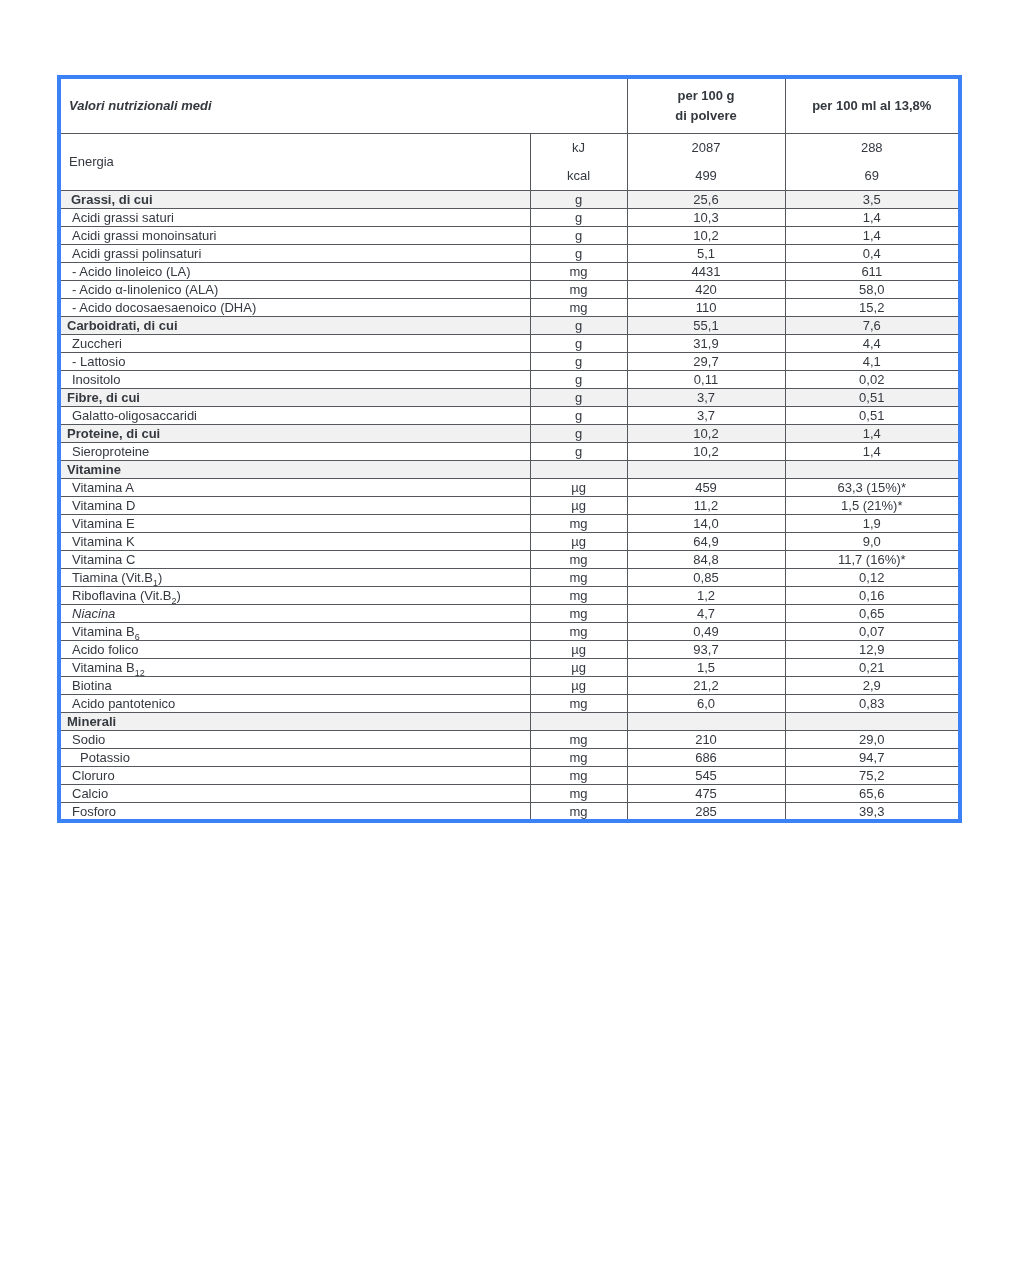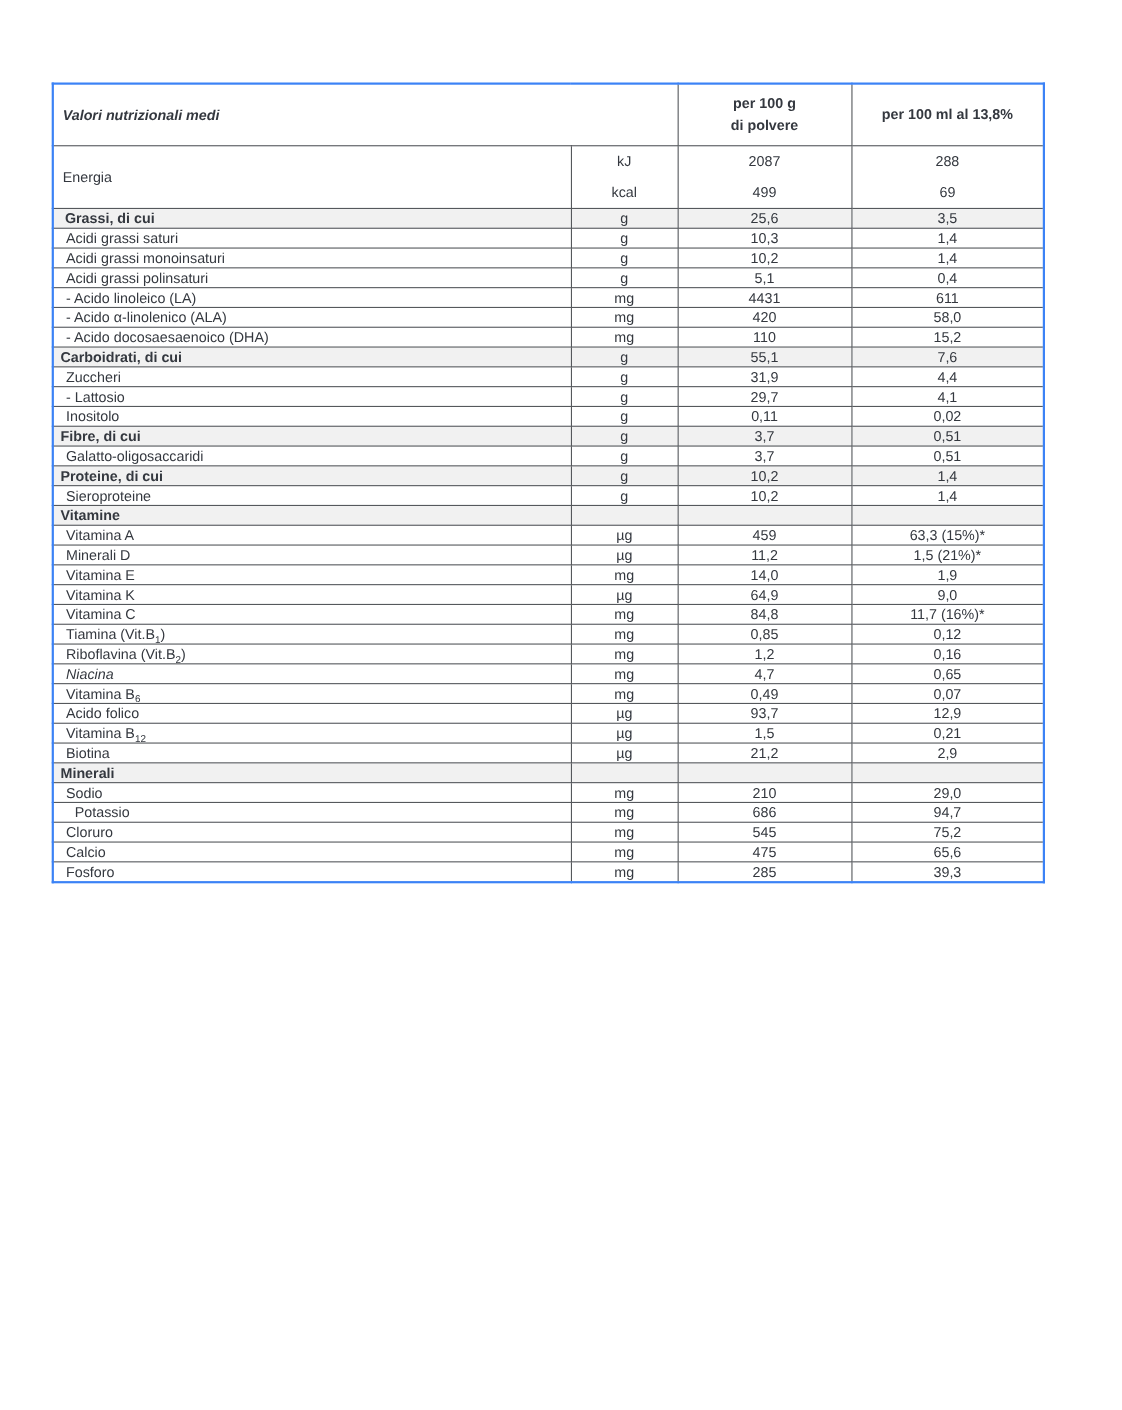--- a/index.html
+++ b/index.html
@@ -9,26 +9,26 @@
   .page {
     position: relative;
     width: 1020px;
     height: 1282px;
     background: #ffffff;
     overflow: hidden;
   }
 
   table.nutrition {
     position: absolute;
-    left: 47px;
+    left: 57px;
     top: 75px;
     width: 901px;
     border-collapse: collapse;
     table-layout: fixed;
-    border: 2px solid #3b82f6;
+    border: 4px solid #3b82f6;
   }
 
   table.nutrition th,
   table.nutrition td {
     border: 1px solid #55585c;
     color: #34383f;
     font-size: 13px;
     vertical-align: middle;
     overflow: hidden;
     white-space: nowrap;
@@ -203,21 +203,21 @@
           <td class="c-val"></td>
           <td class="c-val"></td>
         </tr>
         <tr>
           <td class="c-label" style="padding-left: 11px;"><span>Vitamina A</span></td>
           <td class="c-unit">µg</td>
           <td class="c-val">459</td>
           <td class="c-val">63,3 (15%)*</td>
         </tr>
         <tr>
-          <td class="c-label" style="padding-left: 11px;"><span>Minerali D</span></td>
+          <td class="c-label" style="padding-left: 11px;"><span>Vitamina D</span></td>
           <td class="c-unit">µg</td>
           <td class="c-val">11,2</td>
           <td class="c-val">1,5 (21%)*</td>
         </tr>
         <tr>
           <td class="c-label" style="padding-left: 11px;"><span>Vitamina E</span></td>
           <td class="c-unit">mg</td>
           <td class="c-val">14,0</td>
           <td class="c-val">1,9</td>
         </tr>
@@ -267,20 +267,26 @@
           <td class="c-label" style="padding-left: 11px;"><span>Vitamina B</span><sub>12</sub></td>
           <td class="c-unit">µg</td>
           <td class="c-val">1,5</td>
           <td class="c-val">0,21</td>
         </tr>
         <tr>
           <td class="c-label" style="padding-left: 11px;"><span>Biotina</span></td>
           <td class="c-unit">µg</td>
           <td class="c-val">21,2</td>
           <td class="c-val">2,9</td>
+        </tr>
+        <tr>
+          <td class="c-label" style="padding-left: 11px;"><span>Acido pantotenico</span></td>
+          <td class="c-unit">mg</td>
+          <td class="c-val">6,0</td>
+          <td class="c-val">0,83</td>
         </tr>
         <tr class="shaded">
           <td class="c-label bold" style="padding-left: 6px;"><span>Minerali</span></td>
           <td class="c-unit"></td>
           <td class="c-val"></td>
           <td class="c-val"></td>
         </tr>
         <tr>
           <td class="c-label" style="padding-left: 11px;"><span>Sodio</span></td>
           <td class="c-unit">mg</td>

